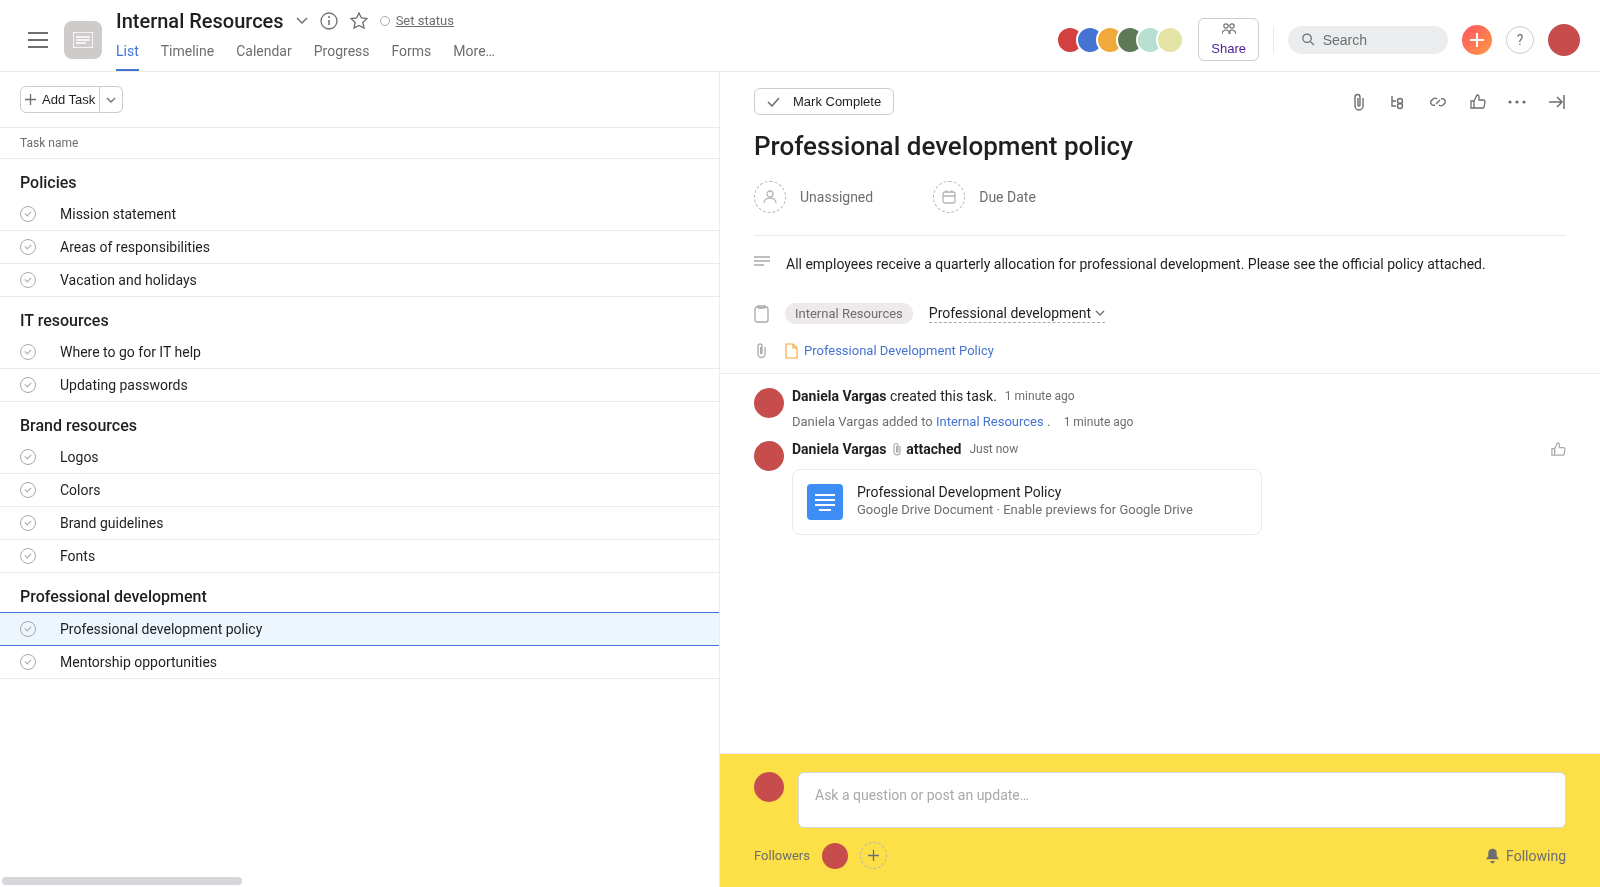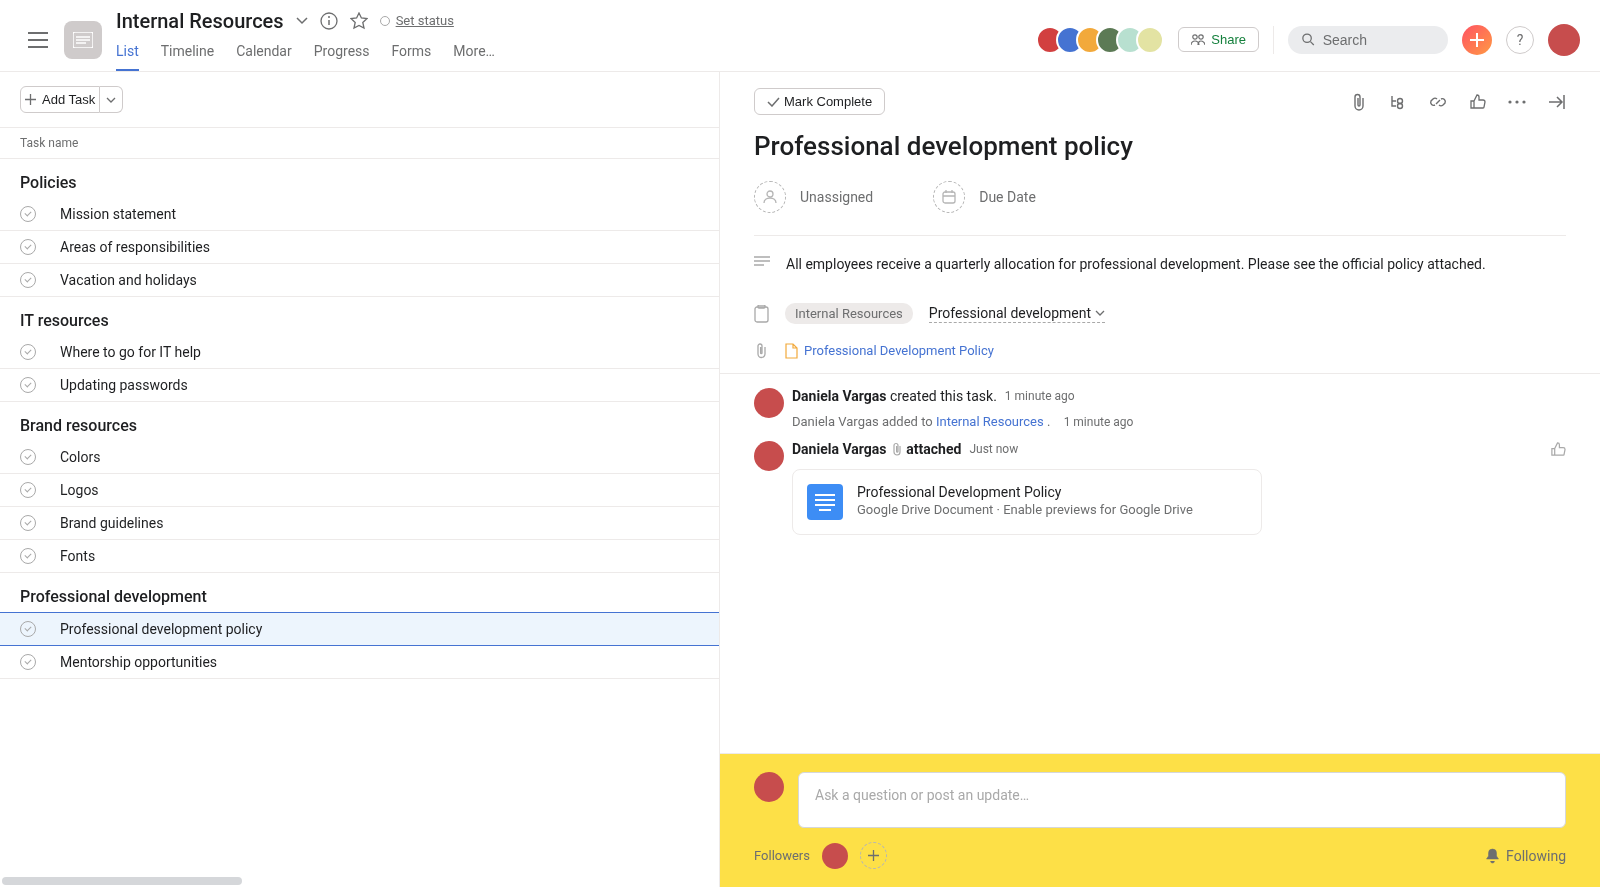--- a/index.html
+++ b/index.html
@@ -14,21 +14,21 @@
 .proj-title { font-size: 20px; font-weight: 500; }
 .icon-btn { color: #6d6e6f; cursor: pointer; display: inline-flex; align-items: center; justify-content: center; }
 .set-status { color: #6d6e6f; font-size: 13px; display: flex; align-items: center; gap: 6px; text-decoration: underline; }
 .status-dot { width: 10px; height: 10px; border: 1.5px solid #a9a9a9; border-radius: 50%; }
 .tabs { display: flex; gap: 22px; margin-top: 4px; }
 .tab { color: #6d6e6f; font-size: 14px; padding: 6px 0 10px 0; cursor: pointer; border-bottom: 2px solid transparent; }
 .tab.active { color: #4573d2; border-bottom: 2px solid #4573d2; }
 .header-right { display: flex; align-items: center; gap: 14px; }
 .avatars { display: flex; }
 .avatar { width: 28px; height: 28px; border-radius: 50%; border: 2px solid #fff; margin-left: -8px; }
-.share-btn { border: 1px solid #cfcbcb; border-radius: 6px; padding: 4px 12px; font-size: 13px; color: #15803d; display: flex; align-items: center; gap: 6px; background: #fff; cursor: pointer; }
+.share-btn { border: 1px solid #cfcbcb; border-radius: 6px; padding: 4px 12px; font-size: 13px; color: #4c1d95; display: flex; align-items: center; gap: 6px; background: #fff; cursor: pointer; flex-direction: column; }
 .divider-v { width: 1px; height: 28px; background: #edeae9; }
 .search { display: flex; align-items: center; gap: 8px; background: #ebecee; border-radius: 18px; padding: 6px 14px; width: 160px; color: #6d6e6f; }
 .add-global { width: 30px; height: 30px; border-radius: 50%; background: linear-gradient(135deg,#ff5263,#ff9a44); display: flex; align-items: center; justify-content: center; cursor: pointer; }
 .help-btn { width: 28px; height: 28px; border-radius: 50%; border: 1px solid #cfcbcb; display: flex; align-items: center; justify-content: center; color: #6d6e6f; cursor: pointer; }
 .me-avatar { width: 32px; height: 32px; border-radius: 50%; }
 
 
 .body { display: flex; height: calc(100% - 72px); }
 .left { width: 720px; border-right: 1px solid #edeae9; overflow-y: auto; position: relative; }
 .right { flex: 1; display: flex; flex-direction: column; }
@@ -43,21 +43,21 @@
 .task-row:first-of-type { border-top: 1px solid #edeae9; }
 .task-row.selected { background: #edf5fd; border-top: 1px solid #4573d2; border-bottom: 1px solid #4573d2; }
 .check-circle { width: 16px; height: 16px; border: 1.3px solid #a9a9a9; border-radius: 50%; flex-shrink: 0; position: relative; }
 .check-circle::after { content: ""; position: absolute; left: 3.5px; top: 4px; width: 5px; height: 3px; border-left: 1.3px solid #a9a9a9; border-bottom: 1.3px solid #a9a9a9; transform: rotate(-45deg); }
 .task-name { font-size: 14px; }
 .hscroll { position: absolute; bottom: 0; left: 0; right: 0; height: 12px; background: #fff; }
 .hscroll-thumb { height: 8px; width: 240px; margin: 2px; background: #d5d7da; border-radius: 4px; }
 
 
 .detail-header { display: flex; align-items: center; justify-content: space-between; padding: 16px 34px 8px 34px; }
-.mark-complete { border: 1px solid #cfcbcb; border-radius: 6px; padding: 5px 12px; font-size: 13px; display: flex; align-items: center; gap: 4px; background: #fff; cursor: pointer; color: #1e1f21; }
+.mark-complete { border: 1px solid #cfcbcb; border-radius: 6px; padding: 5px 12px; font-size: 13px; display: flex; align-items: center; gap: 13px; background: #fff; cursor: pointer; color: #1e1f21; }
 .detail-actions { display: flex; align-items: center; gap: 22px; color: #6d6e6f; }
 .detail-title { font-size: 26px; font-weight: 500; padding: 8px 34px 18px 34px; }
 .field-row { display: flex; gap: 60px; padding: 2px 34px 22px 34px; color: #6d6e6f; border-bottom: 1px solid #edeae9; margin: 0 34px; padding-left: 0; padding-right: 0; }
 .field { display: flex; align-items: center; gap: 14px; }
 .field-icon { width: 32px; height: 32px; border: 1.6px dashed #b5b5b5; border-radius: 50%; display: flex; align-items: center; justify-content: center; color: #b5b5b5; }
 .detail-scroll { flex: 1; overflow-y: auto; padding: 18px 34px; }
 .desc-row { display: flex; gap: 16px; margin-bottom: 28px; }
 .desc-icon { color: #a9a9a9; margin-top: 2px; }
 .desc-text { font-size: 14px; color: #1e1f21; line-height: 1.5; }
 .proj-row { display: flex; align-items: center; gap: 16px; margin-bottom: 18px; }
@@ -216,25 +216,25 @@
           <span class="check-circle"></span>
           <span class="task-name">Where to go for IT help</span>
         </div>
         <div class="task-row">
           <span class="check-circle"></span>
           <span class="task-name">Updating passwords</span>
         </div>
         <div class="section">Brand resources</div>
         <div class="task-row">
           <span class="check-circle"></span>
+          <span class="task-name">Logos</span>
+        </div>
+        <div class="task-row">
+          <span class="check-circle"></span>
           <span class="task-name">Colors</span>
-        </div>
-        <div class="task-row">
-          <span class="check-circle"></span>
-          <span class="task-name">Logos</span>
         </div>
         <div class="task-row">
           <span class="check-circle"></span>
           <span class="task-name">Brand guidelines</span>
         </div>
         <div class="task-row">
           <span class="check-circle"></span>
           <span class="task-name">Fonts</span>
         </div>
         <div class="section">Professional development</div>

